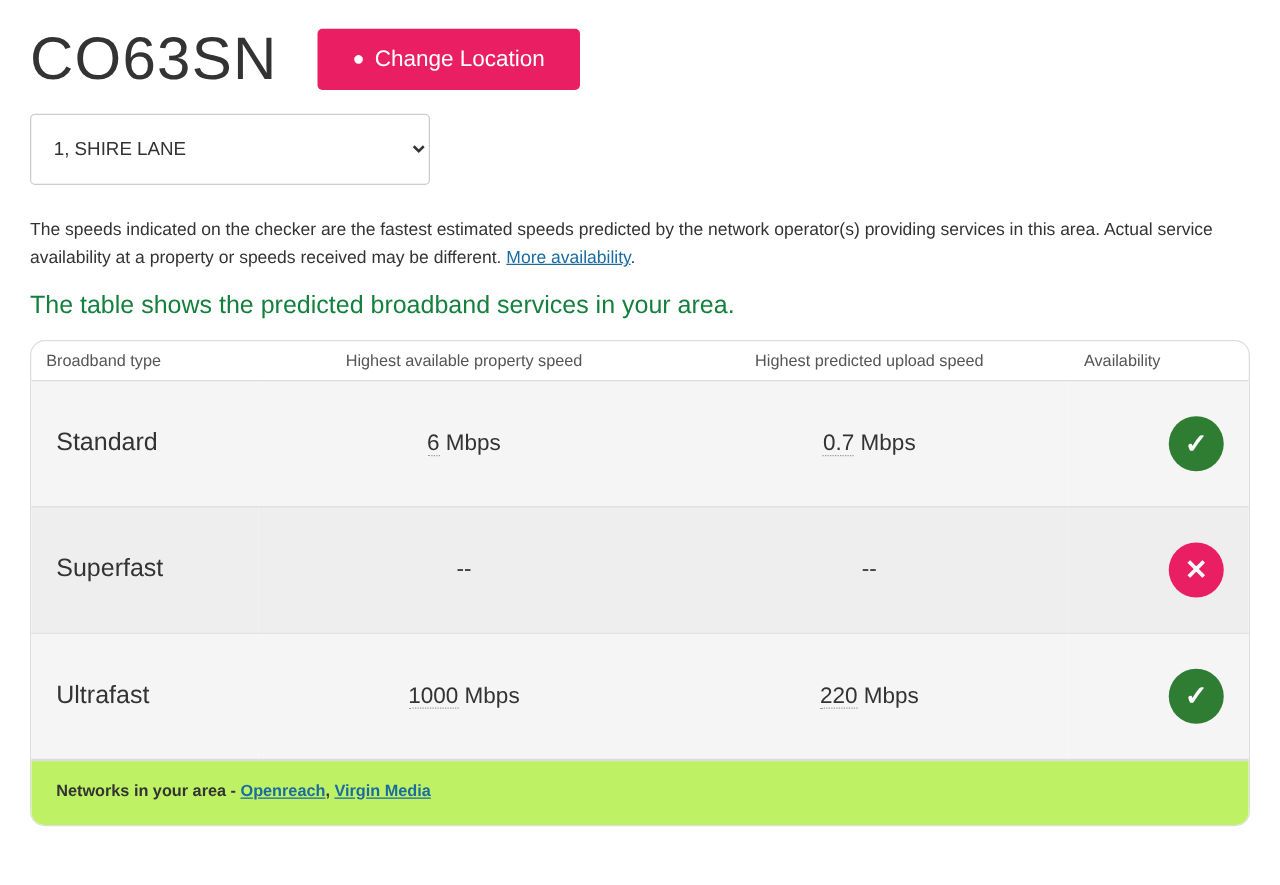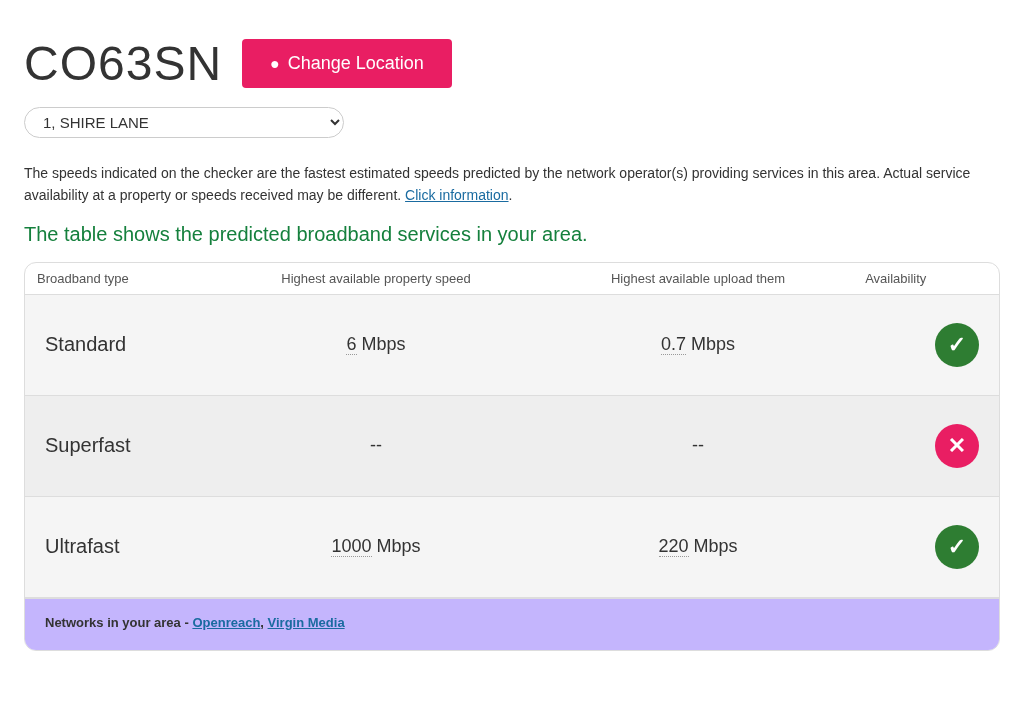--- a/index.html
+++ b/index.html
@@ -7,23 +7,22 @@
       font-family: Arial, sans-serif;
       background: #fff;
       color: #333;
       padding: 20px 24px;
       max-width: 1024px;
     }
 
     .header-row {
       display: flex;
       align-items: center;
-      gap: 20px;
+      gap: 32px;
       margin-bottom: 16px;
-      margin-top: 16px;
     }
 
     .postcode-title {
       font-size: 48px;
       font-weight: 300;
       color: #333;
       letter-spacing: 1px;
     }
 
     .change-location-btn {
@@ -40,23 +39,23 @@
       white-space: nowrap;
     }
 
     .location-pin {
       font-size: 16px;
     }
 
     .address-select {
       display: block;
       width: 320px;
-      padding: 5px 14px;
+      padding: 18px 14px;
       border: 1px solid #ccc;
-      border-radius: 16px;
+      border-radius: 4px;
       font-size: 15px;
       color: #333;
       background: #fff;
       cursor: pointer;
       appearance: auto;
       margin-bottom: 24px;
     }
 
     .info-text {
       font-size: 14px;
@@ -150,21 +149,21 @@
 
     .icon-available {
       background: #2e7d32;
     }
 
     .icon-unavailable {
       background: #e91e63;
     }
 
     .networks-footer {
-      background: #c4b5fd;
+      background: #bef264;
       padding: 16px 20px;
       font-size: 13px;
       color: #333;
       margin-top: 0;
       border-top: 1px solid #ddd;
     }
 
     .networks-footer .networks-title {
       font-weight: bold;
       margin-bottom: 4px;
@@ -197,32 +196,32 @@
     <span>Change Location</span>
   </button>
 </div>
 
 <select class="address-select">
   <option>1, SHIRE LANE</option>
 </select>
 
 <p class="info-text">
   <span>The speeds indicated on the checker are the fastest estimated speeds predicted by the network operator(s) providing services in this area. Actual service availability at a property or speeds received may be different.</span>
-  <a href="#">Click information</a>.
+  <a href="#">More availability</a>.
 </p>
 
 <p class="table-intro">The table shows the predicted broadband services in your area.</p>
 
 <div class="table-wrapper">
   <table class="broadband-table">
     <thead>
       <tr>
         <th>Broadband type</th>
         <th>Highest available property speed</th>
-        <th>Highest available upload them</th>
+        <th>Highest predicted upload speed</th>
         <th>Availability</th>
       </tr>
     </thead>
     <tbody id="table-body">
     <tr>
           <td>Standard</td>
           <td><span class="speed-value">6</span> Mbps</td>
           <td><span class="speed-value">0.7</span> Mbps</td>
           <td><span class="availability-icon icon-available">✓</span></td>
         </tr>

